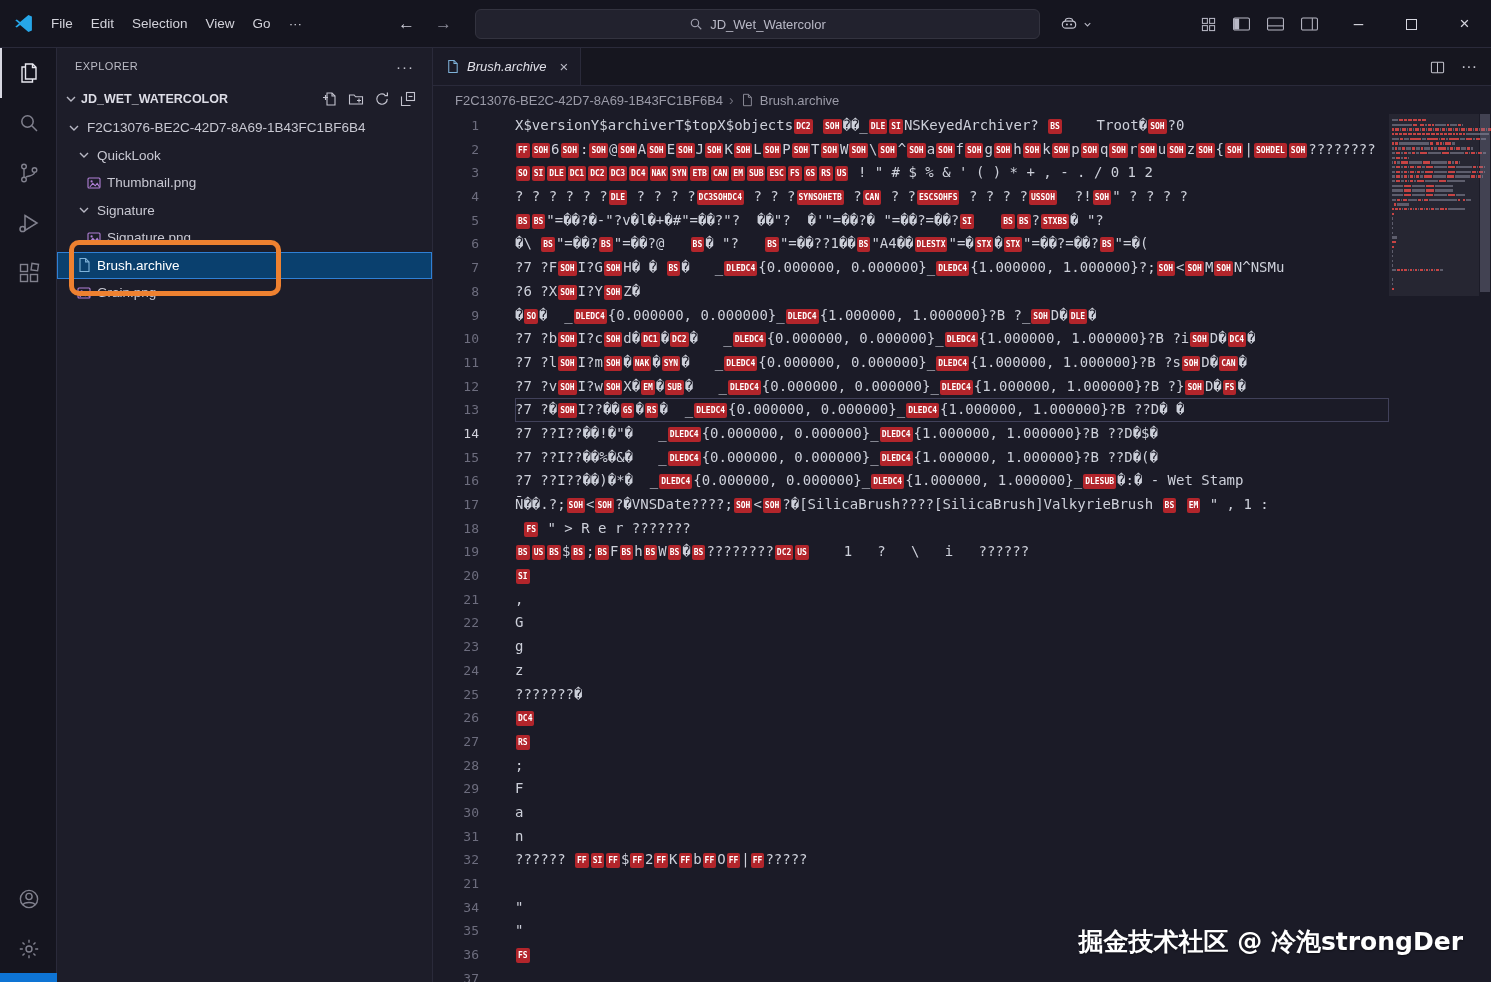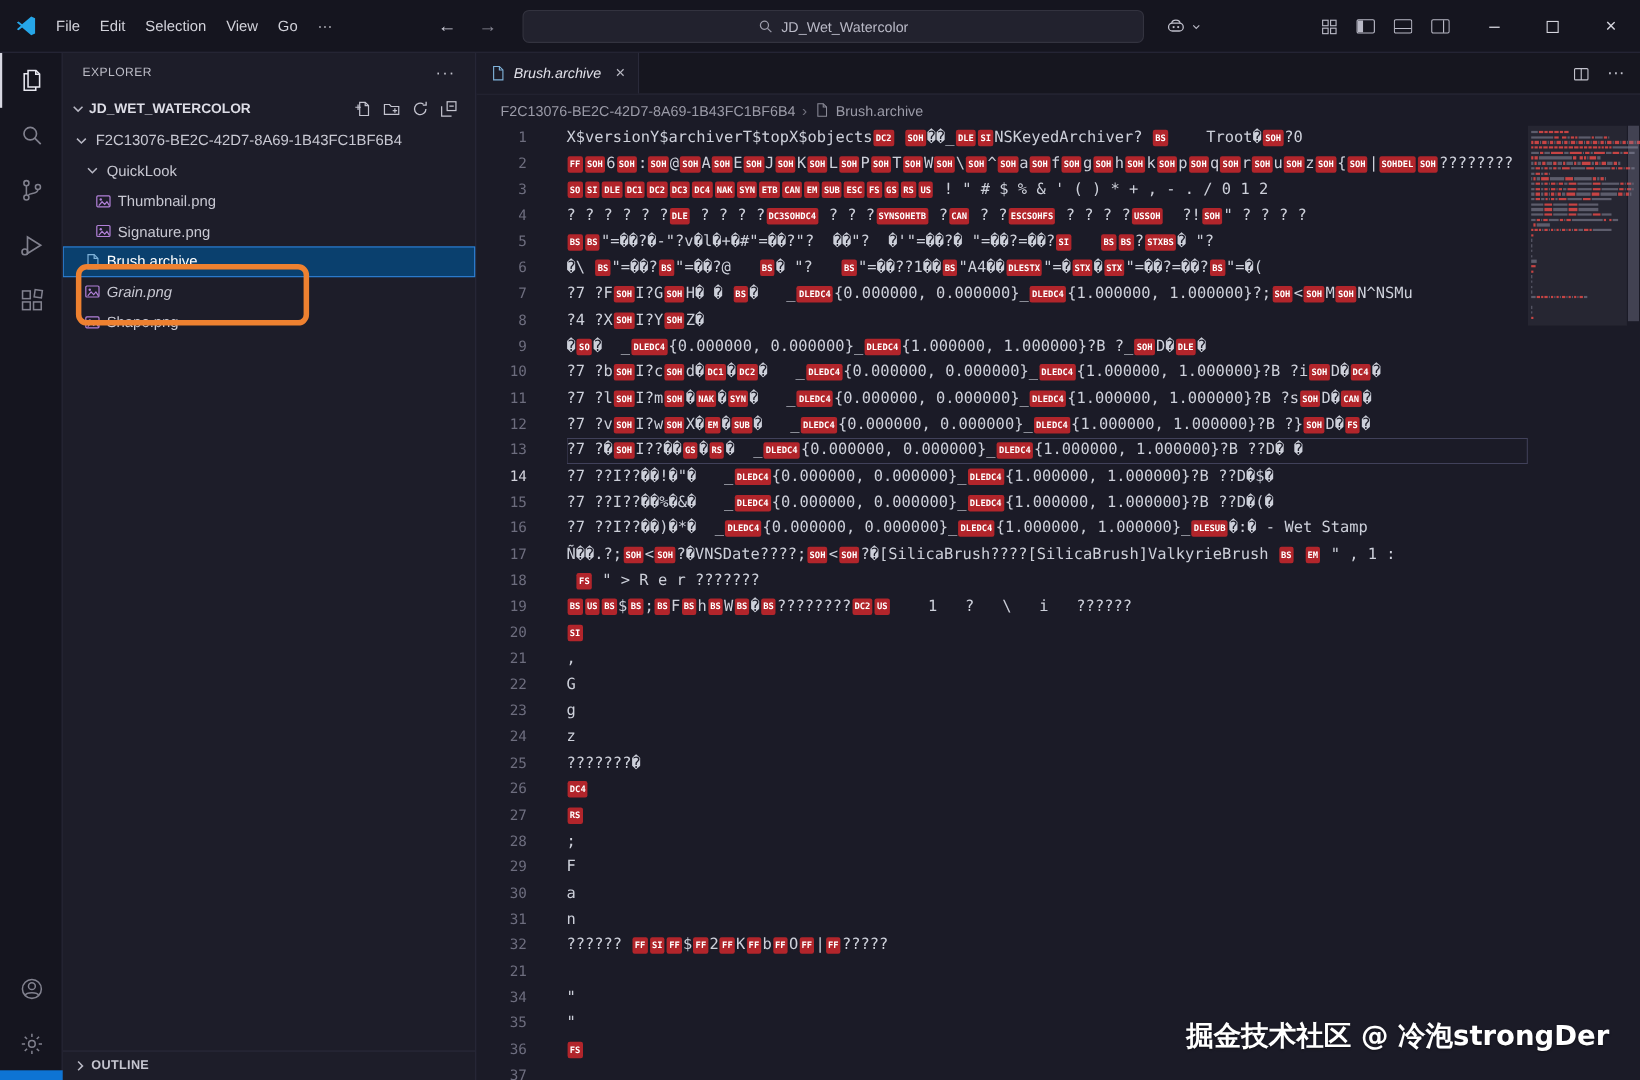--- a/index.html
+++ b/index.html
@@ -278,70 +278,60 @@
         <div class="tree-row" style="padding-left: 28px;">
           <span class="t-ic">
             <svg viewBox="0 0 16 16" width="16" height="16">
               <rect x="2" y="3" width="12" height="10" rx="1" fill="none" stroke="#b180d7" stroke-width="1.1"></rect>
               <circle cx="5.6" cy="6.4" r="1.1" fill="#b180d7"></circle>
               <path d="M3.8 12l3-3.6 2.4 2.4 2-2.4 2.3 3.6" fill="none" stroke="#b180d7" stroke-width="1.1"></path>
             </svg>
           </span>
           <span class="t-label">Thumbnail.png</span>
         </div>
+        <div class="tree-row" style="padding-left: 18px;">
+          <span class="t-ic">
+            <svg viewBox="0 0 16 16" width="16" height="16" fill="none" stroke="#b8b8c4" stroke-width="1.4">
+              <path d="M4 6l4 4 4-4"></path>
+            </svg>
+          </span>
+          <span class="t-label">Signature</span>
+        </div>
         <div class="tree-row" style="padding-left: 28px;">
           <span class="t-ic">
             <svg viewBox="0 0 16 16" width="16" height="16">
               <rect x="2" y="3" width="12" height="10" rx="1" fill="none" stroke="#b180d7" stroke-width="1.1"></rect>
               <circle cx="5.6" cy="6.4" r="1.1" fill="#b180d7"></circle>
               <path d="M3.8 12l3-3.6 2.4 2.4 2-2.4 2.3 3.6" fill="none" stroke="#b180d7" stroke-width="1.1"></path>
             </svg>
           </span>
           <span class="t-label">Signature.png</span>
         </div>
         <div class="tree-row selected" style="padding-left: 18px;">
           <span class="t-ic">
             <svg viewBox="0 0 16 16" width="16" height="16" fill="none" stroke="#7fb2d9" stroke-width="1.1">
               <path d="M4 1.5h5.6L13 4.9v9.6H4z"></path>
               <path d="M9.6 1.5v3.4H13"></path>
             </svg>
           </span>
           <span class="t-label">Brush.archive</span>
         </div>
-        <div class="tree-row" style="padding-left: 18px; font-style: italic;">
-          <span class="t-ic">
-            <svg viewBox="0 0 16 16" width="16" height="16">
-              <rect x="2" y="3" width="12" height="10" rx="1" fill="none" stroke="#b180d7" stroke-width="1.1"></rect>
-              <circle cx="5.6" cy="6.4" r="1.1" fill="#b180d7"></circle>
-              <path d="M3.8 12l3-3.6 2.4 2.4 2-2.4 2.3 3.6" fill="none" stroke="#b180d7" stroke-width="1.1"></path>
-            </svg>
-          </span>
-          <span class="t-label">Grain.png</span>
-        </div>
         <div class="tree-row" style="padding-left: 18px;">
           <span class="t-ic">
             <svg viewBox="0 0 16 16" width="16" height="16">
               <rect x="2" y="3" width="12" height="10" rx="1" fill="none" stroke="#b180d7" stroke-width="1.1"></rect>
               <circle cx="5.6" cy="6.4" r="1.1" fill="#b180d7"></circle>
               <path d="M3.8 12l3-3.6 2.4 2.4 2-2.4 2.3 3.6" fill="none" stroke="#b180d7" stroke-width="1.1"></path>
             </svg>
           </span>
-          <span class="t-label">Shape.png</span>
+          <span class="t-label">Grain.png</span>
         </div>
       </div>
     <div class="annotation"></div>
     <div class="sb-bottom">
-      <div class="sb-bottom-row">
-        <span class="t-ic">
-            <svg viewBox="0 0 16 16" width="16" height="16" fill="none" stroke="#b8b8c4" stroke-width="1.4">
-              <path d="M6 4l4 4-4 4"></path>
-            </svg>
-          </span>
-        <span>OUTLINE</span>
-      </div>
     </div>
   </div>
 
   <div class="editorcol">
     <div class="tabbar">
       <div class="tab">
         <span>
             <svg viewBox="0 0 16 16" width="15" height="15" fill="none" stroke="#7fb2d9" stroke-width="1.1">
               <path d="M4 1.5h5.6L13 4.9v9.6H4z"></path>
               <path d="M9.6 1.5v3.4H13"></path>
@@ -412,21 +402,21 @@
           <div class="ln">37</div>
         </div>
       <div class="code">
           <div class="code-line"><span>X$versionY$archiverT$topX$objects</span><span class="ctrl">DC2</span><span> </span><span class="ctrl">SOH</span><span>��_</span><span class="ctrl">DLE</span><span class="ctrl">SI</span><span>NSKeyedArchiver? </span><span class="ctrl">BS</span><span>    Troot�</span><span class="ctrl">SOH</span><span>?0</span></div>
           <div class="code-line"><span class="ctrl">FF</span><span class="ctrl">SOH</span><span>6</span><span class="ctrl">SOH</span><span>:</span><span class="ctrl">SOH</span><span>@</span><span class="ctrl">SOH</span><span>A</span><span class="ctrl">SOH</span><span>E</span><span class="ctrl">SOH</span><span>J</span><span class="ctrl">SOH</span><span>K</span><span class="ctrl">SOH</span><span>L</span><span class="ctrl">SOH</span><span>P</span><span class="ctrl">SOH</span><span>T</span><span class="ctrl">SOH</span><span>W</span><span class="ctrl">SOH</span><span>\</span><span class="ctrl">SOH</span><span>^</span><span class="ctrl">SOH</span><span>a</span><span class="ctrl">SOH</span><span>f</span><span class="ctrl">SOH</span><span>g</span><span class="ctrl">SOH</span><span>h</span><span class="ctrl">SOH</span><span>k</span><span class="ctrl">SOH</span><span>p</span><span class="ctrl">SOH</span><span>q</span><span class="ctrl">SOH</span><span>r</span><span class="ctrl">SOH</span><span>u</span><span class="ctrl">SOH</span><span>z</span><span class="ctrl">SOH</span><span>{</span><span class="ctrl">SOH</span><span>|</span><span class="ctrl">SOHDEL</span><span class="ctrl">SOH</span><span>????????</span></div>
           <div class="code-line"><span class="ctrl">SO</span><span class="ctrl">SI</span><span class="ctrl">DLE</span><span class="ctrl">DC1</span><span class="ctrl">DC2</span><span class="ctrl">DC3</span><span class="ctrl">DC4</span><span class="ctrl">NAK</span><span class="ctrl">SYN</span><span class="ctrl">ETB</span><span class="ctrl">CAN</span><span class="ctrl">EM</span><span class="ctrl">SUB</span><span class="ctrl">ESC</span><span class="ctrl">FS</span><span class="ctrl">GS</span><span class="ctrl">RS</span><span class="ctrl">US</span><span> ! " # $ % &amp; ' ( ) * + , - . / 0 1 2</span></div>
           <div class="code-line"><span>? ? ? ? ? ?</span><span class="ctrl">DLE</span><span> ? ? ? ?</span><span class="ctrl">DC3SOHDC4</span><span> ? ? ?</span><span class="ctrl">SYNSOHETB</span><span> ?</span><span class="ctrl">CAN</span><span> ? ?</span><span class="ctrl">ESCSOHFS</span><span> ? ? ? ?</span><span class="ctrl">USSOH</span><span>  ?!</span><span class="ctrl">SOH</span><span>" ? ? ? ?</span></div>
           <div class="code-line"><span class="ctrl">BS</span><span class="ctrl">BS</span><span>"=��?�-"?v�l�+�#"=��?"?  ��"?  �'"=��?� "=��?=��?</span><span class="ctrl">SI</span><span>   </span><span class="ctrl">BS</span><span class="ctrl">BS</span><span>?</span><span class="ctrl">STXBS</span><span>� "?</span></div>
           <div class="code-line"><span>�\ </span><span class="ctrl">BS</span><span>"=��?</span><span class="ctrl">BS</span><span>"=��?@   </span><span class="ctrl">BS</span><span>� "?   </span><span class="ctrl">BS</span><span>"=��??1��</span><span class="ctrl">BS</span><span>"A4��</span><span class="ctrl">DLESTX</span><span>"=�</span><span class="ctrl">STX</span><span>�</span><span class="ctrl">STX</span><span>"=��?=��?</span><span class="ctrl">BS</span><span>"=�(</span></div>
           <div class="code-line"><span>?7 ?F</span><span class="ctrl">SOH</span><span>I?G</span><span class="ctrl">SOH</span><span>H� � </span><span class="ctrl">BS</span><span>�   _</span><span class="ctrl">DLEDC4</span><span>{0.000000, 0.000000}_</span><span class="ctrl">DLEDC4</span><span>{1.000000, 1.000000}?;</span><span class="ctrl">SOH</span><span>&lt;</span><span class="ctrl">SOH</span><span>M</span><span class="ctrl">SOH</span><span>N^NSMu</span></div>
-          <div class="code-line"><span>?4 ?X</span><span class="ctrl">SOH</span><span>I?Y</span><span class="ctrl">SOH</span><span>Z�</span></div>
+          <div class="code-line"><span>?6 ?X</span><span class="ctrl">SOH</span><span>I?Y</span><span class="ctrl">SOH</span><span>Z�</span></div>
           <div class="code-line"><span>�</span><span class="ctrl">SO</span><span>�  _</span><span class="ctrl">DLEDC4</span><span>{0.000000, 0.000000}_</span><span class="ctrl">DLEDC4</span><span>{1.000000, 1.000000}?B ?_</span><span class="ctrl">SOH</span><span>D�</span><span class="ctrl">DLE</span><span>�</span></div>
           <div class="code-line"><span>?7 ?b</span><span class="ctrl">SOH</span><span>I?c</span><span class="ctrl">SOH</span><span>d�</span><span class="ctrl">DC1</span><span>�</span><span class="ctrl">DC2</span><span>�   _</span><span class="ctrl">DLEDC4</span><span>{0.000000, 0.000000}_</span><span class="ctrl">DLEDC4</span><span>{1.000000, 1.000000}?B ?i</span><span class="ctrl">SOH</span><span>D�</span><span class="ctrl">DC4</span><span>�</span></div>
           <div class="code-line"><span>?7 ?l</span><span class="ctrl">SOH</span><span>I?m</span><span class="ctrl">SOH</span><span>�</span><span class="ctrl">NAK</span><span>�</span><span class="ctrl">SYN</span><span>�   _</span><span class="ctrl">DLEDC4</span><span>{0.000000, 0.000000}_</span><span class="ctrl">DLEDC4</span><span>{1.000000, 1.000000}?B ?s</span><span class="ctrl">SOH</span><span>D�</span><span class="ctrl">CAN</span><span>�</span></div>
           <div class="code-line"><span>?7 ?v</span><span class="ctrl">SOH</span><span>I?w</span><span class="ctrl">SOH</span><span>X�</span><span class="ctrl">EM</span><span>�</span><span class="ctrl">SUB</span><span>�   _</span><span class="ctrl">DLEDC4</span><span>{0.000000, 0.000000}_</span><span class="ctrl">DLEDC4</span><span>{1.000000, 1.000000}?B ?}</span><span class="ctrl">SOH</span><span>D�</span><span class="ctrl">FS</span><span>�</span></div>
           <div class="code-line cur"><span>?7 ?�</span><span class="ctrl">SOH</span><span>I??��</span><span class="ctrl">GS</span><span>�</span><span class="ctrl">RS</span><span>�  _</span><span class="ctrl">DLEDC4</span><span>{0.000000, 0.000000}_</span><span class="ctrl">DLEDC4</span><span>{1.000000, 1.000000}?B ??D� �</span></div>
           <div class="code-line"><span>?7 ??I??��!�"�   _</span><span class="ctrl">DLEDC4</span><span>{0.000000, 0.000000}_</span><span class="ctrl">DLEDC4</span><span>{1.000000, 1.000000}?B ??D�$�</span></div>
           <div class="code-line"><span>?7 ??I??��%�&amp;�   _</span><span class="ctrl">DLEDC4</span><span>{0.000000, 0.000000}_</span><span class="ctrl">DLEDC4</span><span>{1.000000, 1.000000}?B ??D�(�</span></div>
           <div class="code-line"><span>?7 ??I??��)�*�  _</span><span class="ctrl">DLEDC4</span><span>{0.000000, 0.000000}_</span><span class="ctrl">DLEDC4</span><span>{1.000000, 1.000000}_</span><span class="ctrl">DLESUB</span><span>�:� - Wet Stamp</span></div>
           <div class="code-line"><span>Ñ��.?;</span><span class="ctrl">SOH</span><span>&lt;</span><span class="ctrl">SOH</span><span>?�VNSDate????;</span><span class="ctrl">SOH</span><span>&lt;</span><span class="ctrl">SOH</span><span>?�[SilicaBrush????[SilicaBrush]ValkyrieBrush </span><span class="ctrl">BS</span><span> </span><span class="ctrl">EM</span><span> " , 1 :</span></div>
           <div class="code-line"><span> </span><span class="ctrl">FS</span><span> " &gt; R e r ???????</span></div>

